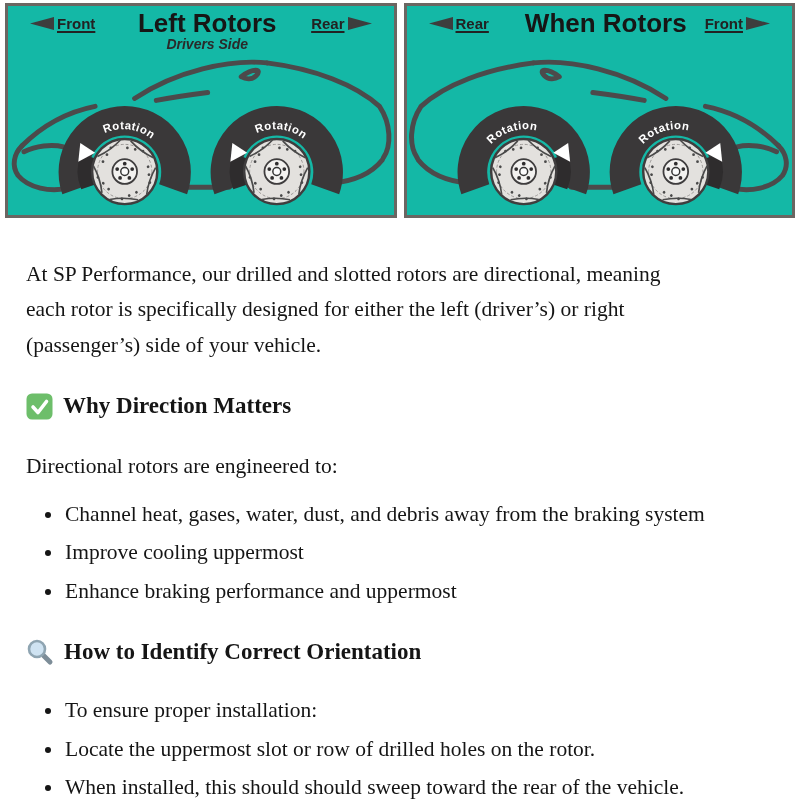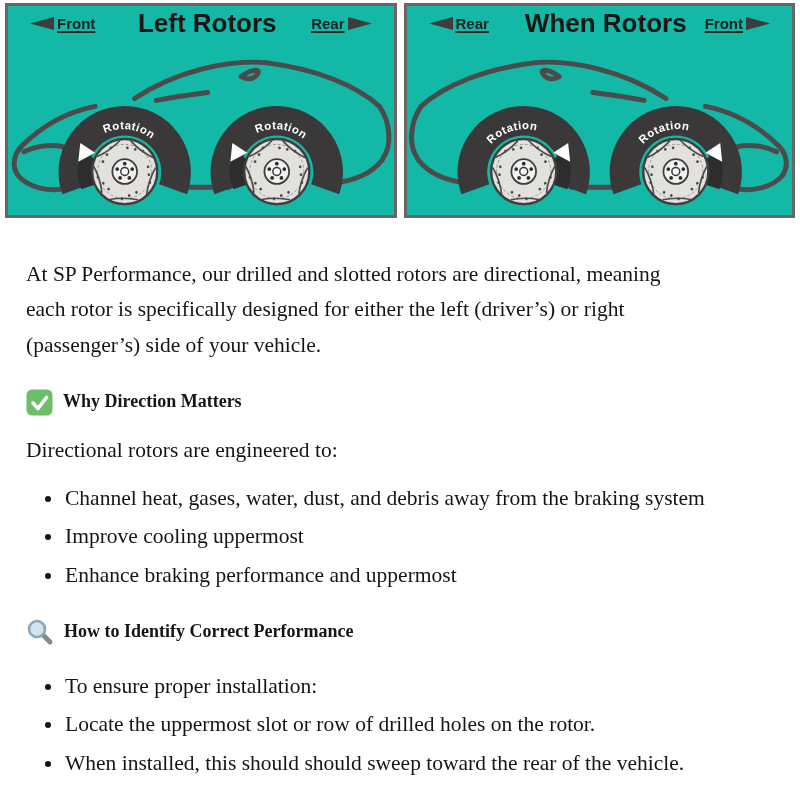--- a/index.html
+++ b/index.html
@@ -19,42 +19,43 @@
                color: #222; z-index: 3; }
   .dir-label .txt { text-decoration: underline; text-decoration-thickness: 2px; text-underline-offset: 2px; }
   .dir-left  { left: 22px; }
   .dir-right { right: 22px; }
   .arrow-svg { display: block; }
   .car-svg { position: absolute; left: 0; bottom: 2px; width: 100%; height: 158px; z-index: 1; }
 
   
   main { padding: 26px 26px 0 26px; font-size: 21.5px; line-height: 1.65; }
   .intro { margin-top: 13px; max-width: 652px; }
-  .sec-head { margin-top: 24px; font-size: 18px; display: flex; align-items: center; gap: 10px; }
+  .sec-head { margin-top: 24px; font-size: 23px; display: flex; align-items: center; gap: 10px; }
   .sec-head.bold { font-weight: bold; }
   .sec-head .ico { flex: 0 0 auto; display: inline-flex; }
-  .lead { margin-top: 16px; }
+  .lead { margin-top: 24px; }
   ul { margin-top: 12px; padding-left: 38px; list-style: disc; }
   ul.l2 { margin-top: 22px; }
   li { margin-top: 3px; max-width: 652px; padding-left: 1px; }
 </style>
 </head>
 <body>
 
 <div class="figure">
 
   <div class="panel">
     <div class="dir-label dir-left">
       <svg class="arrow-svg" width="24" height="13" viewBox="0 0 24 13">
           <polygon points="24,0 24,13 0,6.5" fill="#3d3d3d"></polygon>
         </svg>
       <span class="txt">Front</span>
     </div>
     <div class="panel-header">
       <div class="panel-title">Left Rotors</div>
+      <div class="panel-sub">Drivers Side</div>
     </div>
     <div class="dir-label dir-right">
       <span class="txt">Rear</span>
       <svg class="arrow-svg" width="24" height="13" viewBox="0 0 24 13">
           <polygon points="0,0 0,13 24,6.5" fill="#3d3d3d"></polygon>
         </svg>
     </div>
 
     <svg class="car-svg" viewBox="0 0 390 160" preserveAspectRatio="xMidYMax meet">
       <defs>
@@ -169,21 +170,21 @@
     <li>Enhance braking performance and uppermost</li>
   </ul>
 
   <h2 class="sec-head">
     <span class="ico">
       <svg width="28" height="28" viewBox="0 0 28 28">
         <line x1="17.5" y1="17.5" x2="24" y2="24" stroke="#7d8d98" stroke-width="5" stroke-linecap="round"></line>
         <circle cx="11" cy="11" r="8" fill="#cfe3f2" stroke="#8fa5b2" stroke-width="2.6"></circle>
       </svg>
     </span>
-    <span>How to Identify Correct Performance</span>
+    <span>How to Identify Correct Orientation</span>
   </h2>
 
   <ul class="l2">
     <li>To ensure proper installation:</li>
     <li>Locate the uppermost slot or row of drilled holes on the rotor.</li>
     <li>When installed, this should should sweep toward the rear of the vehicle.</li>
   </ul>
 </main>
 
 </body></html>

